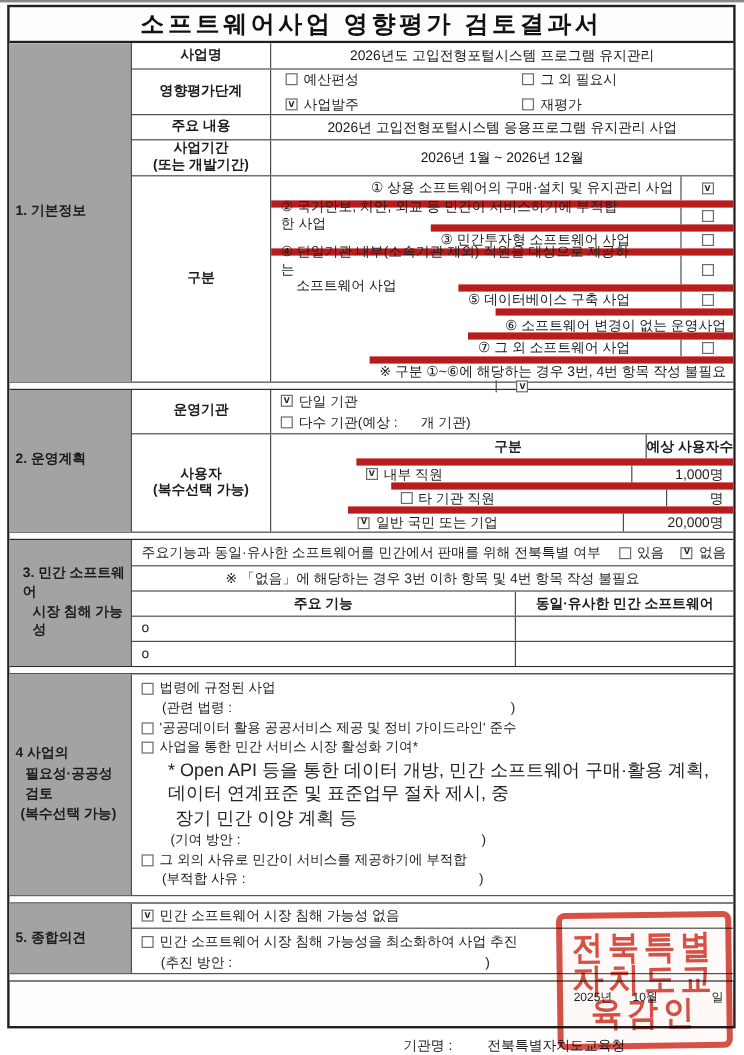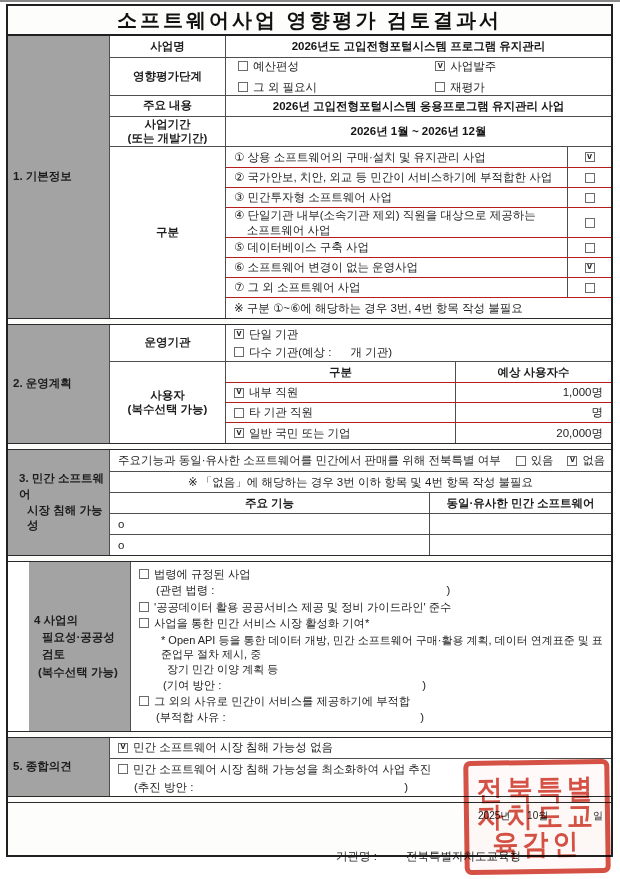--- a/index.html
+++ b/index.html
@@ -24,32 +24,32 @@
           display:flex; align-items:center; padding:4px 5px; font-weight:700; font-size:11.5px; line-height:1.35; }
   .body { flex:1; display:flex; flex-direction:column; }
 
   .row { display:flex; align-items:stretch; }
   .row + .row { border-top:1px solid #4e4e4e; }
   .col2 { width:116px; min-width:116px; border-right:1px solid #4e4e4e;
           display:flex; flex-direction:column; align-items:center; justify-content:center;
           font-weight:700; font-size:11.5px; text-align:right; line-height:1.2; }
   .col3 { flex:1; display:flex; align-items:center; font-size:11.5px; }
   .center { justify-content:center; text-align:center; }
-  .val { font-weight:700; color:#151515; }
+  .val { font-weight:400; color:#151515; }
 
   .cb { display:inline-block; width:10px; height:10px; border:1.2px solid #6b6b6b; background:#fff;
         position:relative; vertical-align:-1px; margin-right:5px; flex:none; }
   .cb.checked::after { content:"v"; position:absolute; left:1.5px; top:-2.5px; font-size:9px; font-weight:700; color:#222; }
 
   .stage-grid { display:grid; grid-template-columns:1.15fr 1fr; row-gap:6px; padding:5px 4px 5px 12px; width:100%; font-size:11.5px; }
   .opt { display:flex; align-items:center; }
 
-  .items { flex:1; display:flex; flex-direction:column; }
+  .items { flex:1; display:flex; flex-direction:column;align-items:flex-end; }
   .irow { display:flex; }
-  .irow + .irow { border-top:1px solid #b91c1c; }
+  .irow + .irow { border-top:6px solid #b91c1c;gap:36px; }
   .itext { flex:1; display:flex; align-items:center; padding:2px 6px 2px 8px; font-size:11.5px; line-height:1.25; white-space:pre-wrap; }
   .icheck { width:44px; min-width:44px; border-left:1px solid #4e4e4e; display:flex; align-items:center; justify-content:center; }
   .icheck .cb { margin-right:0; }
 
   .subtbl-head, .subtbl-row { display:flex; }
   .stc1 { width:230px; min-width:230px; border-right:1px solid #4e4e4e; display:flex; align-items:center; padding-left:8px; font-size:11.5px; }
   .stc2 { flex:1; display:flex; align-items:center; justify-content:flex-end; padding-right:8px; font-size:11.5px; }
   .sthead { justify-content:center; padding:0; font-weight:700; }
 
   .q-row { padding:0 6px 0 8px; font-size:11.3px; }
@@ -57,21 +57,21 @@
   .yn { display:flex; gap:14px; }
   .note-center { justify-content:center; font-size:11.3px; }
   .s3c1 { width:320px; min-width:320px; border-right:1px solid #4e4e4e; display:flex; align-items:center; padding-left:8px; font-size:11.5px; }
   .s3c2 { flex:1; display:flex; align-items:center; justify-content:center; font-size:11.5px; }
   .s3head { justify-content:center; font-weight:700; padding-left:0; }
 
   .s4-content { padding:5px 8px 4px 8px; font-size:11.3px; line-height:1.32; }
   .s4-line { display:flex; align-items:flex-start; margin-bottom:1.5px; }
   .s4-line .cb { margin-top:2px; }
   .s4-sub { padding-left:17px; white-space:pre; margin-bottom:1.5px; }
-  .s4-note { padding-left:22px; font-size:11px; color:#222; line-height:1.3; margin-bottom:1px; }
+  .s4-note { padding-left:22px; font-size:15px; color:#222; line-height:1.3; margin-bottom:1px; }
 
   .s5-line { padding:2px 8px; font-size:11.5px; display:flex; align-items:center; }
   .s5-block { padding:3px 8px; font-size:11.5px; }
   .s5-sub { padding-left:16px; white-space:pre; margin-top:3px; }
 
   .footer { position:relative; flex:1; min-height:84px; }
   .date-line { position:absolute; top:6px; right:8px; font-size:10px; }
   .date-line .mo { margin-left:14px; }
   .date-line .dy { margin-left:42px; }
   .org-line { position:absolute; top:46px; left:328px; font-size:11.5px; }
@@ -105,26 +105,26 @@
       </div>
       <div class="row" style="height:38px;">
         <div class="col2">영향평가단계</div>
         <div class="col3">
           <div class="stage-grid">
             <div class="opt">
               <span class="cb"></span>
               <span>예산편성</span>
             </div>
             <div class="opt">
+              <span class="cb"></span>
+              <span>그 외 필요시</span>
+            </div>
+            <div class="opt">
               <span class="cb checked"></span>
               <span>사업발주</span>
-            </div>
-            <div class="opt">
-              <span class="cb"></span>
-              <span>그 외 필요시</span>
             </div>
             <div class="opt">
               <span class="cb"></span>
               <span>재평가</span>
             </div>
           </div>
         </div>
       </div>
       <div class="row" style="height:21px;">
         <div class="col2">주요 내용</div>
@@ -164,21 +164,21 @@
             <div class="icheck">
                 <span class="cb"></span>
               </div>
           </div>
           <div class="irow" style="height:20px;">
             <div class="itext">⑤ 데이터베이스 구축 사업</div>
             <div class="icheck">
                 <span class="cb"></span>
               </div>
           </div>
-          <div class="irow" style="height:20px;">
+          <div class="irow" style="height:20px;flex-direction:column;">
             <div class="itext">⑥ 소프트웨어 변경이 없는 운영사업</div>
             <div class="icheck">
                 <span class="cb checked"></span>
               </div>
           </div>
           <div class="irow" style="height:20px;">
             <div class="itext">⑦ 그 외 소프트웨어 사업</div>
             <div class="icheck">
                 <span class="cb"></span>
               </div>
@@ -280,21 +280,21 @@
       <div class="row" style="height:21px;">
         <div class="s3c1">o</div>
         <div class="s3c2"></div>
       </div>
     </div>
   </div>
 
   <div class="gap"></div>
 
   <div class="sec gapped">
-    <div class="col1" style="flex-direction:column; align-items:flex-start; justify-content:center; line-height:1.5;margin-left:21px;">
+    <div class="col1" style="flex-direction:column; align-items:flex-start; justify-content:center; line-height:1.5;">
       <span>4 사업의</span>
       <span style="padding-left:8px;">필요성·공공성</span>
       <span style="padding-left:8px;">검토</span>
       <span style="padding-left:4px;">(복수선택 가능)</span>
     </div>
     <div class="body">
       <div class="s4-content">
         <div class="s4-line">
           <span class="cb"></span>
           <span>법령에 규정된 사업</span>

